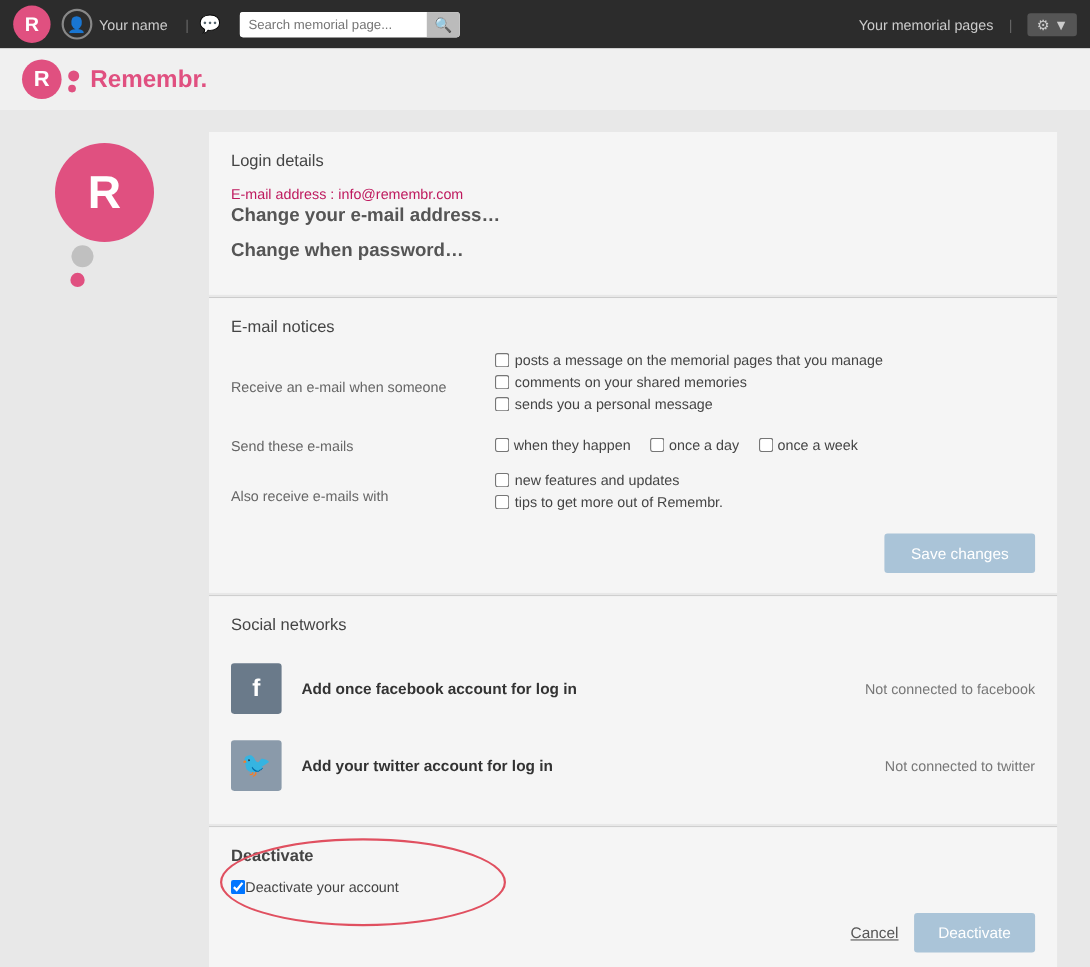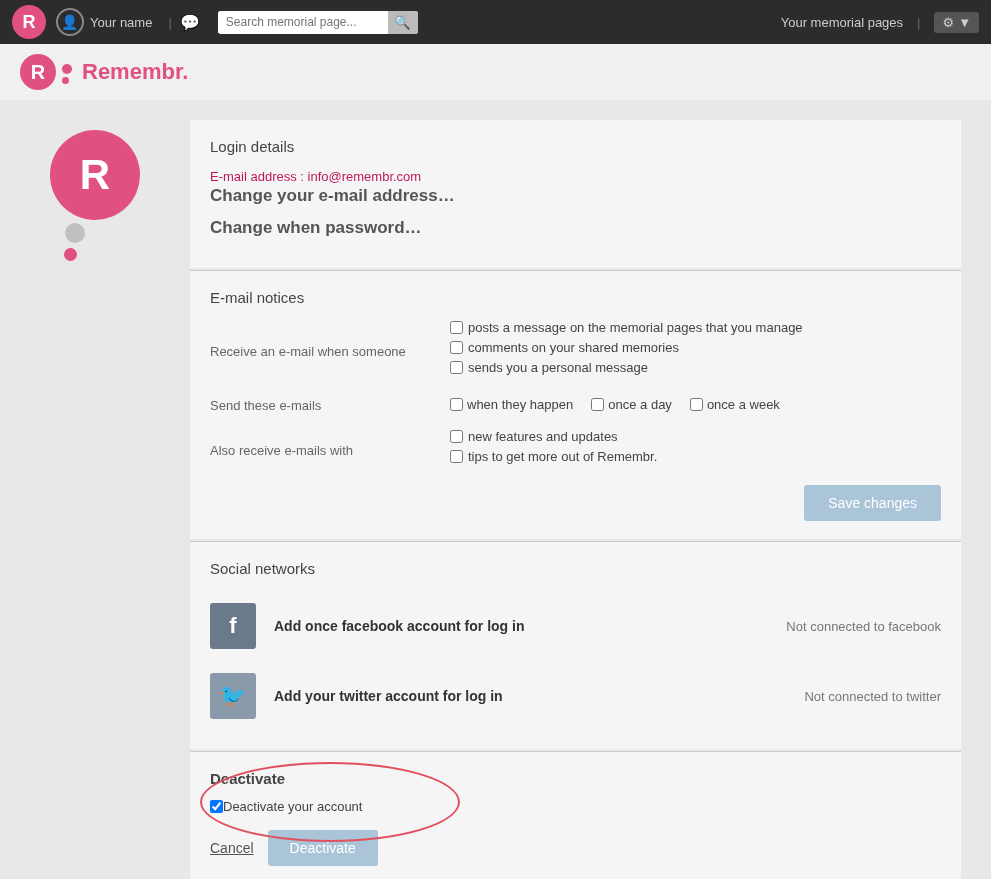--- a/index.html
+++ b/index.html
@@ -267,21 +267,21 @@
       font-size: 15px;
       font-weight: bold;
       color: #444;
       margin-bottom: 12px;
     }
     .deactivate-checkbox-row {
       display: flex; align-items: center; gap: 0;
       font-size: 13px; color: #444;
     }
     .deactivate-actions {
-      display: flex; justify-content: flex-start;
+      display: flex; justify-content: flex-end;
       gap: 14px; align-items: center;
       margin-top: 16px;
     }
     .cancel-link {
       font-size: 14px; color: #555; cursor: pointer;
       text-decoration: underline;
     }
     .deactivate-btn {
       background: #aac4d8;
       color: white;

